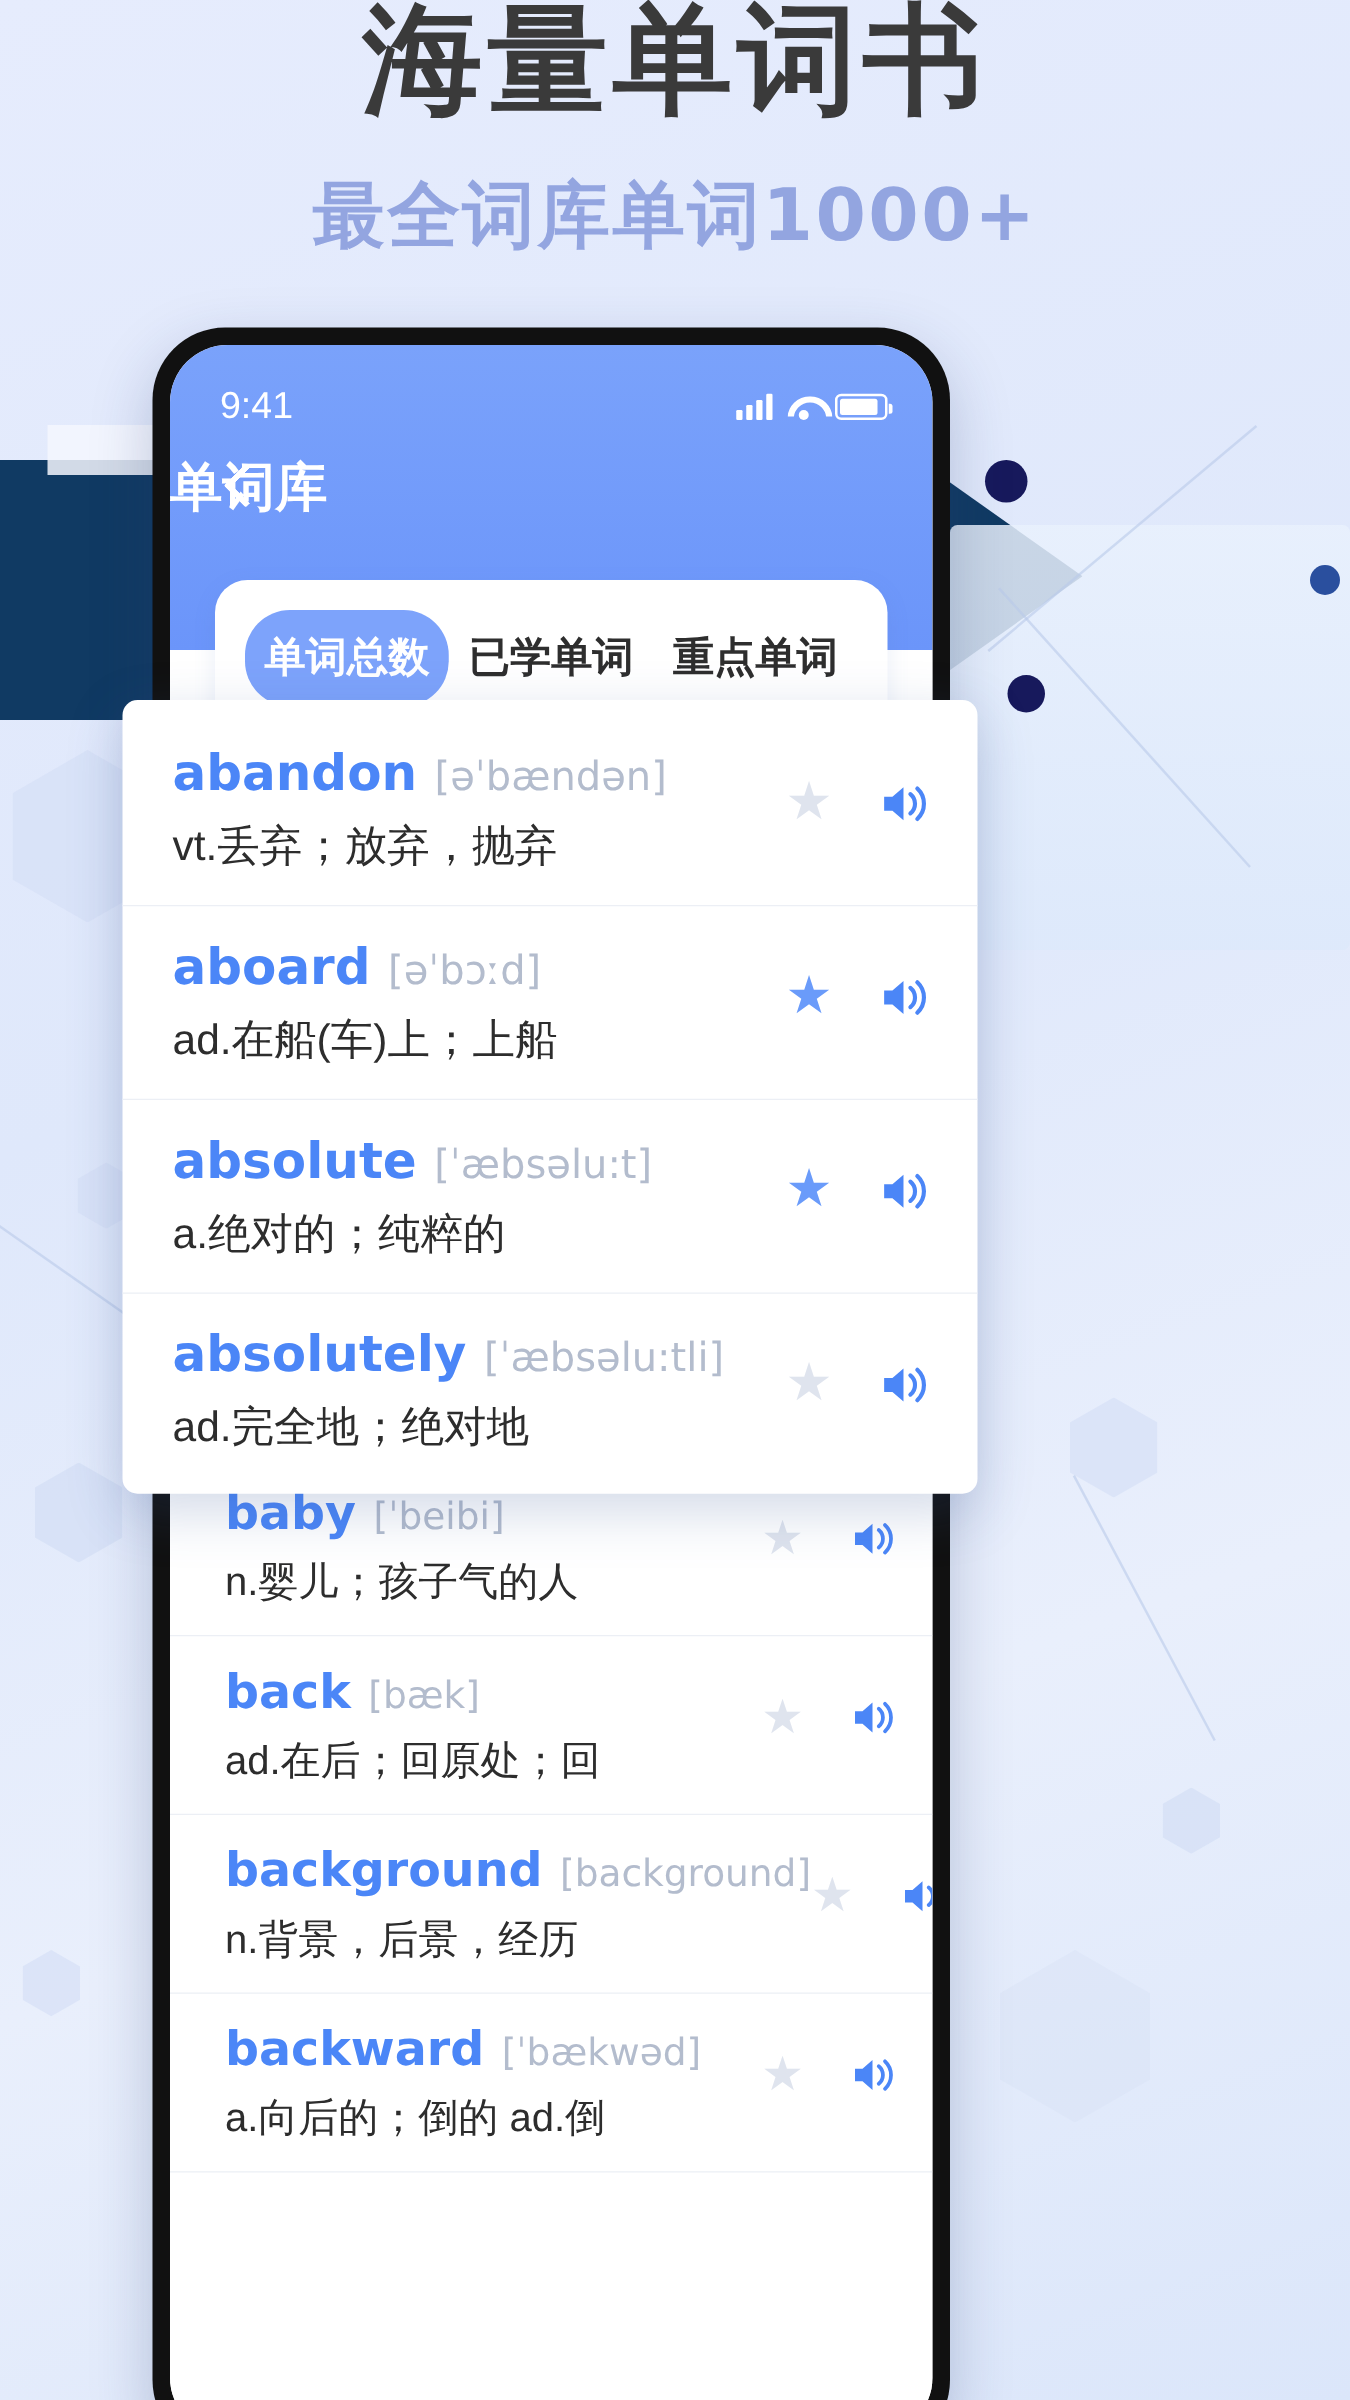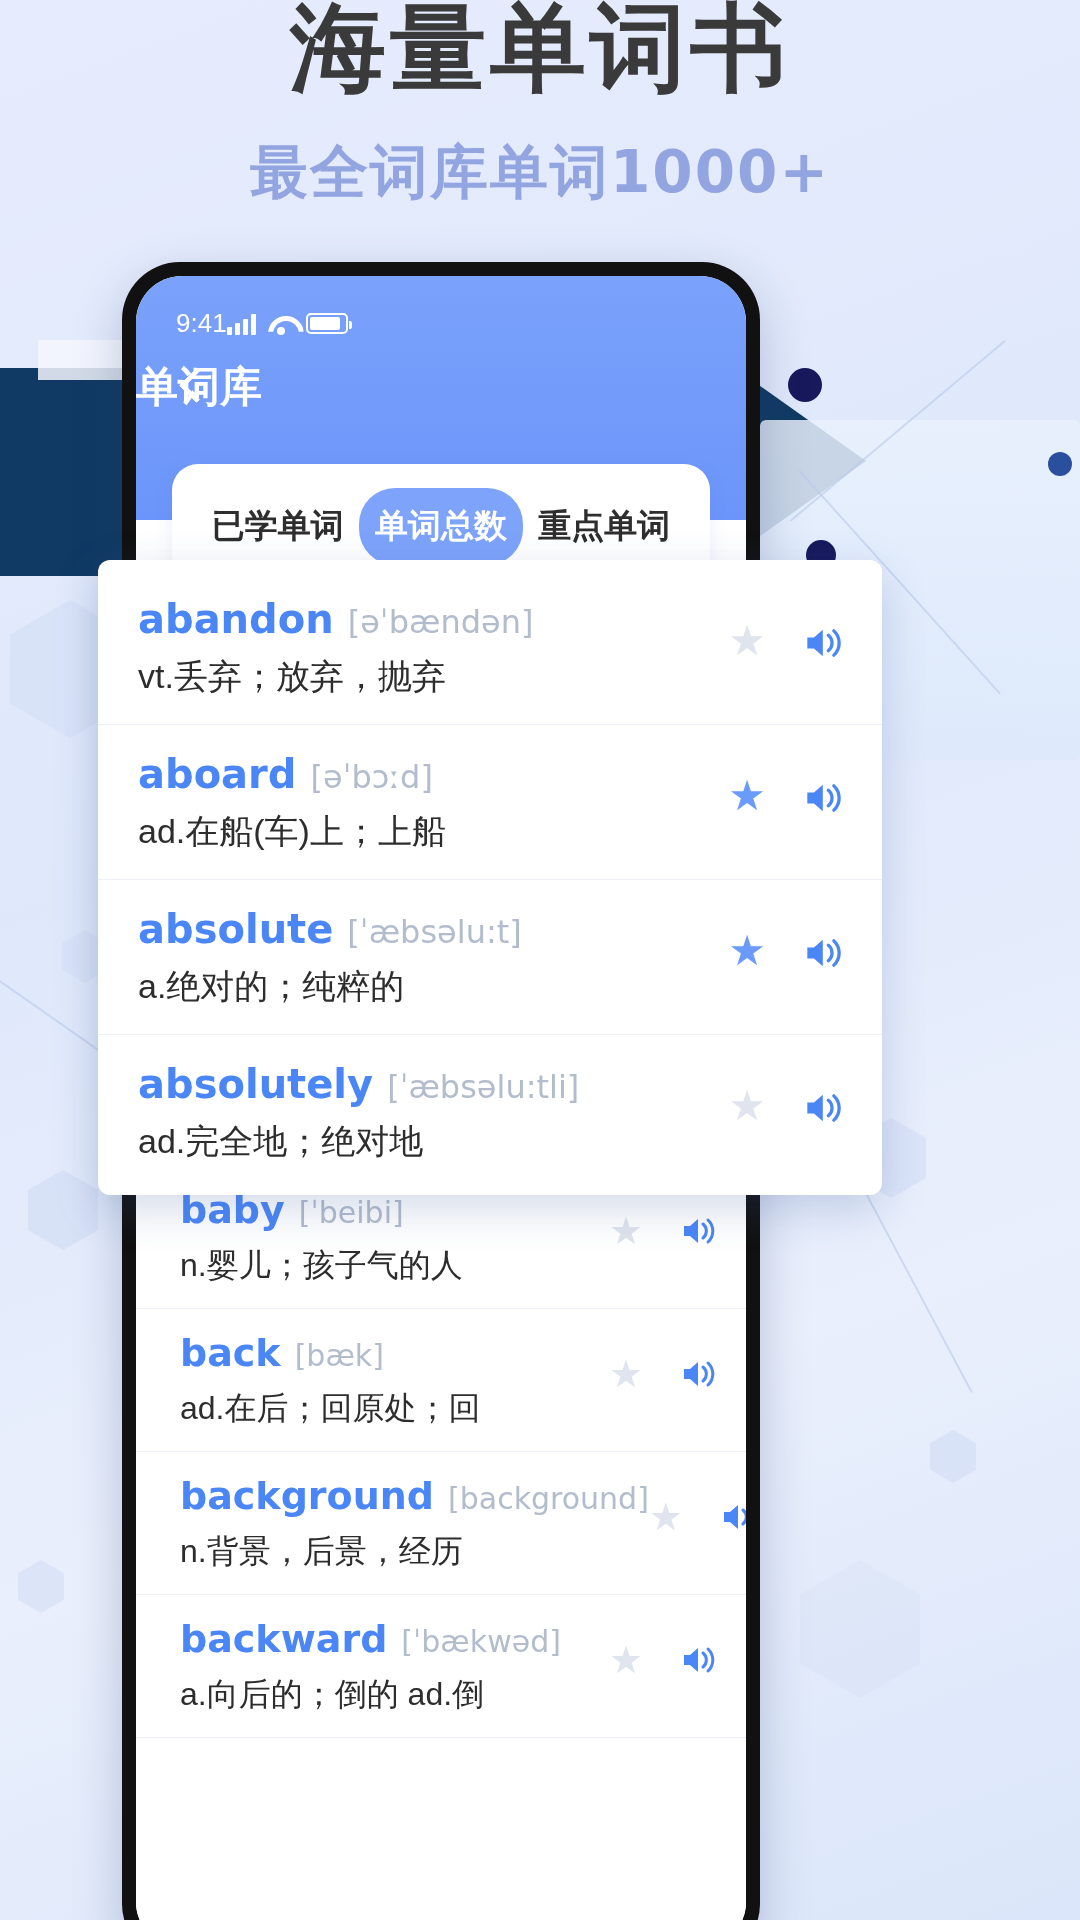--- a/index.html
+++ b/index.html
@@ -94,24 +94,24 @@
     overflow:hidden;
     position:relative;
   }
   .app-header {
     background:linear-gradient(180deg,#7aa2fb 0%,#6b95fa 100%);
     padding-top:24px;
     height:244px;
     position:relative;
   }
   .statusbar {
-    display:flex; align-items:center; justify-content:flex-start;
+    display:flex; align-items:center; justify-content:space-between;
     padding:8px 36px 0 40px;
     color:#fff;
-    font-size:26px;
+    font-size:30px;
     font-weight:500;
   }
   .status-icons { display:flex; align-items:center; gap:12px; }
   .sig { display:flex; align-items:flex-end; gap:3px; height:22px; }
   .sig i { display:block; width:5px; background:#fff; border-radius:1px; }
   .sig i:nth-child(1){height:8px;}
   .sig i:nth-child(2){height:12px;}
   .sig i:nth-child(3){height:16px;}
   .sig i:nth-child(4){height:21px;}
   .wifi { width:26px; height:20px; position:relative; }
@@ -228,21 +228,21 @@
   .star.on { color:#6a9bfa; }
   .spk {
     width:38px; height:32px; position:relative;
   }
   .spk svg { display:block; }
 
   
   .float-card {
     position:absolute;
     left:98px; top:560px;
-    width:784px;
+    width:684px;
     background:#fff;
     border-radius:12px;
     box-shadow:0 14px 44px rgba(55,85,150,.22);
     z-index:20;
     padding:10px 0 6px 0;
   }
   .float-card .word-row { padding:26px 40px 24px 40px; }
   .float-card .word-row:last-child { border-bottom:none; }
   .float-card .word-en { font-size:40px; }
   .float-card .word-ipa { font-size:32px; }
@@ -305,22 +305,22 @@
         </div>
       </div>
 
       <div class="navbar">
         <div class="back-chev"></div>
         <div class="nav-title">单词库</div>
       </div>
     </div>
 
     <div class="tab-card">
+      <div class="tab active">单词总数</div>
       <div class="tab">已学单词</div>
-      <div class="tab active">单词总数</div>
       <div class="tab">重点单词</div>
     </div>
 
     <div class="list-area">
 
       <div style="height:500px;"></div>
 
       <div class="section-head">Bb</div>
 
       <div class="word-row">

